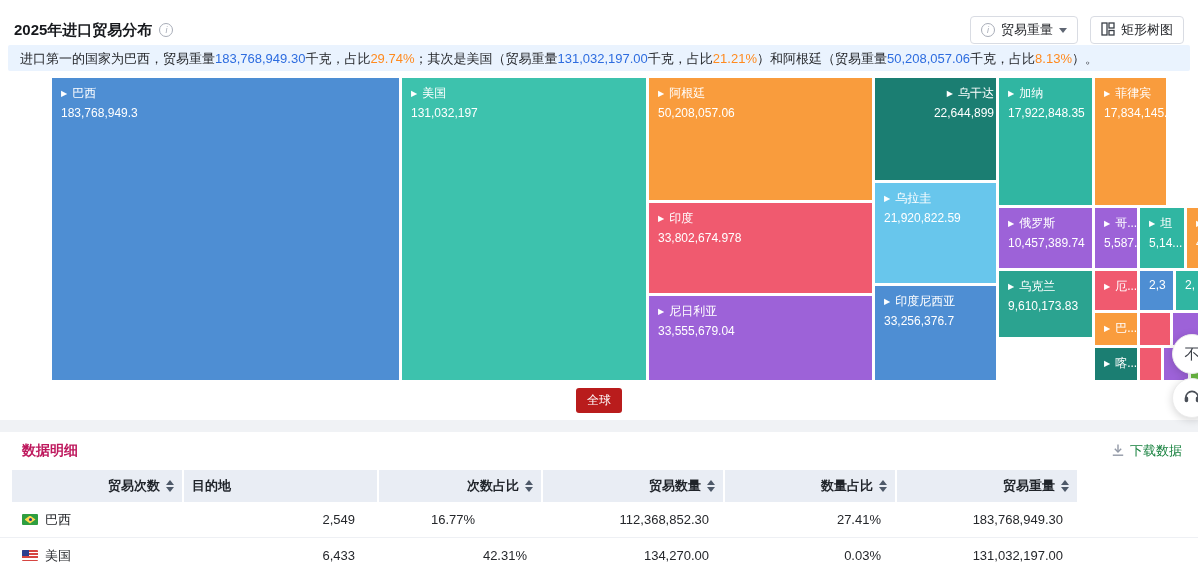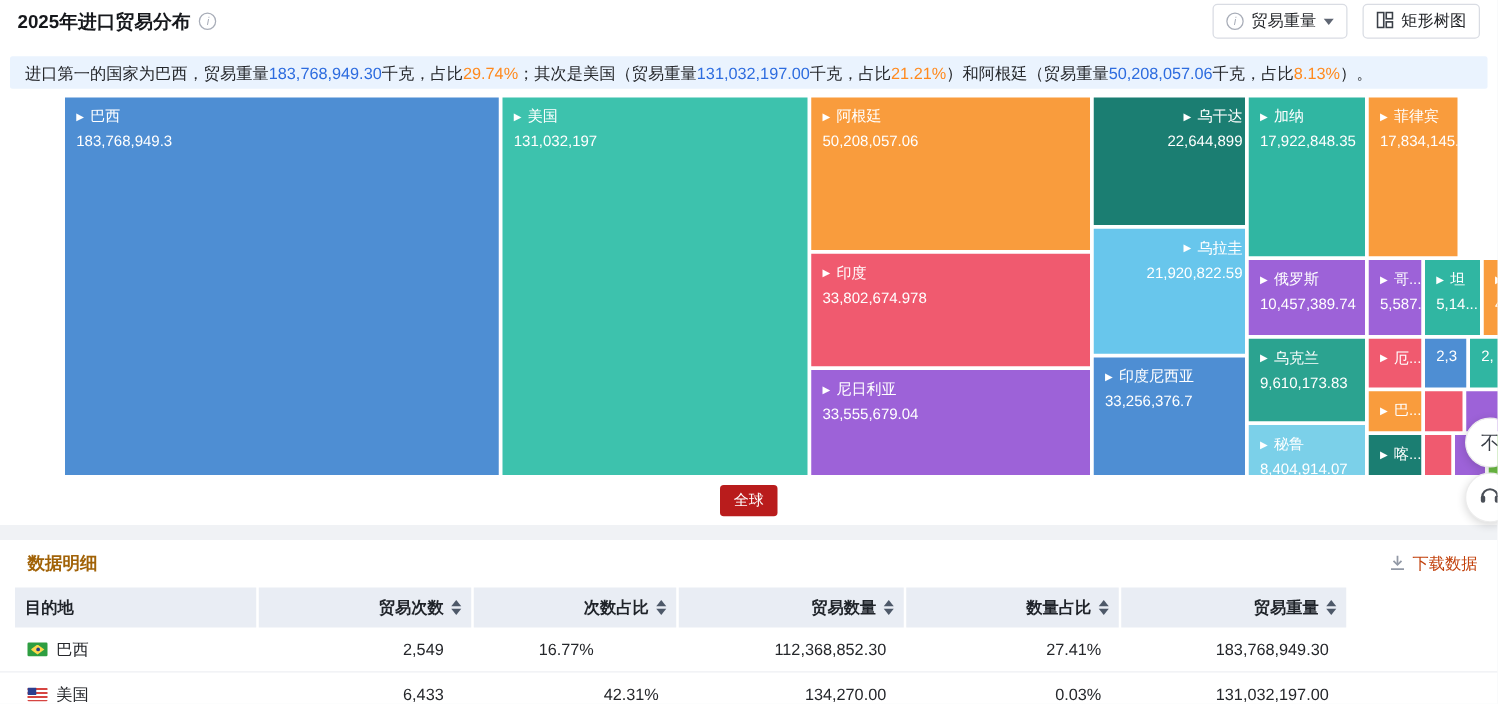--- a/index.html
+++ b/index.html
@@ -3,21 +3,21 @@
 <meta charset="utf-8">
 <style>
   html,body{margin:0;padding:0;}
   body{
     width:1198px;height:563px;overflow:hidden;position:relative;
     background:#f0f2f5;font-family:"Liberation Sans",sans-serif;
     -webkit-font-smoothing:antialiased;
   }
   
   .chart-card{position:absolute;top:0;left:0;width:1198px;height:420px;background:#ffffff;}
-  .titlebar{position:absolute;top:0;left:0;right:0;height:34px;display:flex;align-items:center;padding:0 14px;box-sizing:border-box;}
+  .titlebar{position:absolute;top:13px;left:0;right:0;height:34px;display:flex;align-items:center;padding:0 14px;box-sizing:border-box;}
   .page-title{font-size:15px;font-weight:700;color:#16181c;}
   .info-icon{display:inline-flex;align-items:center;justify-content:center;width:14px;height:14px;border:1px solid #a8adb8;border-radius:50%;color:#a8adb8;font-size:9px;font-style:italic;margin-left:7px;box-sizing:border-box;}
   .titlebar-right{margin-left:auto;display:flex;align-items:center;}
   .ctl-btn{display:inline-flex;align-items:center;gap:6px;height:28px;padding:0 10px;margin-left:12px;background:#fff;border:1px solid #d9dce3;border-radius:4px;font-size:13px;color:#25272b;font-family:inherit;cursor:pointer;}
   .ctl-btn .info-icon{margin-left:0;}
   .caret{width:0;height:0;border:4px solid transparent;border-top:5px solid #5f6673;margin-top:4px;}
   .tm-view-icon{display:inline-block;}
   
   .summary{position:absolute;top:45px;left:8px;width:1182px;height:26px;box-sizing:border-box;background:#eaf3fe;border-radius:2px;padding:5px 12px;font-size:13px;color:#25272b;white-space:nowrap;overflow:hidden;}
   .seg-normal{color:#25272b;}
@@ -32,22 +32,22 @@
   .tm-value:first-child{margin-top:0;}
   .root-row{position:absolute;top:388px;left:0;width:100%;text-align:center;}
   .root-btn{background:#b91c1c;color:#fff;border:none;border-radius:3px;font-size:12px;padding:4px 11px;font-family:inherit;cursor:pointer;}
   
   .float-btn{position:absolute;right:-14px;width:40px;height:40px;border-radius:50%;background:#fff;border:1px solid #ececec;box-shadow:0 2px 8px rgba(0,0,0,.16);display:flex;align-items:center;justify-content:center;z-index:6;cursor:pointer;box-sizing:border-box;}
   .float-btn.one{top:334px;font-size:15px;color:#3a3f47;}
   .float-btn.two{top:378px;}
   
   .table-card{position:absolute;top:432px;left:0;width:1198px;height:146px;background:#fff;}
   .table-head-row{height:38px;display:flex;align-items:center;justify-content:space-between;padding:0 16px 0 22px;}
-  .section-title{font-size:14px;font-weight:700;color:#a16207;}
-  .download{display:inline-flex;align-items:center;gap:5px;color:#c2410c;font-size:13px;cursor:pointer;}
+  .section-title{font-size:14px;font-weight:700;color:#be185d;}
+  .download{display:inline-flex;align-items:center;gap:5px;color:#15803d;font-size:13px;cursor:pointer;}
   .thead{display:flex;gap:2px;padding-left:12px;}
   .th{background:#e9edf4;height:32px;display:flex;align-items:center;justify-content:flex-end;gap:6px;padding:0 8px;box-sizing:border-box;font-size:13px;font-weight:700;color:#1f2329;cursor:pointer;}
   .th.left{justify-content:flex-start;cursor:default;}
   .sorter{display:inline-flex;flex-direction:column;gap:2px;}
   .sorter i{display:block;width:0;height:0;border-left:4px solid transparent;border-right:4px solid transparent;}
   .sorter .up{border-bottom:5px solid #4e5969;}
   .sorter .dn{border-top:5px solid #4e5969;}
   .tr{display:flex;gap:2px;padding-left:12px;height:35px;align-items:center;border-bottom:1px solid #eef0f4;font-size:13px;color:#25272b;}
   .td{text-align:right;padding-right:22px;box-sizing:border-box;}
   .td.left{text-align:left;display:flex;align-items:center;gap:7px;padding-right:0;padding-left:10px;}
@@ -107,21 +107,21 @@
         <div class="tm-value">33,802,674.978</div>
       </div>
       <div class="tm-cell" style="left: 597px; top: 218px; width: 223px; height: 84px; background: rgb(157, 98, 216);">
         <div class="tm-name"><span class="tm-arrow">▶</span>尼日利亚</div>
         <div class="tm-value">33,555,679.04</div>
       </div>
       <div class="tm-cell" style="left: 823px; top: 0px; width: 121px; height: 102px; background: rgb(27, 126, 114); text-align: right;">
         <div class="tm-name"><span class="tm-arrow">▶</span>乌干达</div>
         <div class="tm-value">22,644,899</div>
       </div>
-      <div class="tm-cell" style="left: 823px; top: 105px; width: 121px; height: 100px; background: rgb(104, 198, 236); text-align: right;">
+      <div class="tm-cell" style="left: 823px; top: 105px; width: 121px; height: 100px; background: rgb(104, 198, 236);">
         <div class="tm-name"><span class="tm-arrow">▶</span>乌拉圭</div>
         <div class="tm-value">21,920,822.59</div>
       </div>
       <div class="tm-cell" style="left: 823px; top: 208px; width: 121px; height: 94px; background: rgb(78, 142, 211);">
         <div class="tm-name"><span class="tm-arrow">▶</span>印度尼西亚</div>
         <div class="tm-value">33,256,376.7</div>
       </div>
       <div class="tm-cell" style="left: 947px; top: 0px; width: 93px; height: 127px; background: rgb(48, 182, 162);">
         <div class="tm-name"><span class="tm-arrow">▶</span>加纳</div>
         <div class="tm-value">17,922,848.35</div>
@@ -162,24 +162,20 @@
       <div class="tm-cell" style="left: 1154px; top: 193px; width: 28px; height: 39px; background: rgb(43, 163, 144);">
         <div class="tm-value">2,</div>
       </div>
       <div class="tm-cell" style="left: 1043px; top: 235px; width: 42px; height: 32px; background: rgb(249, 156, 61);">
         <div class="tm-name"><span class="tm-arrow">▶</span>巴...</div>
       </div>
       <div class="tm-cell" style="left: 1088px; top: 235px; width: 30px; height: 32px; background: rgb(240, 90, 111);"></div>
       <div class="tm-cell" style="left: 1121px; top: 235px; width: 27px; height: 32px; background: rgb(157, 98, 216);"></div>
       <div class="tm-cell" style="left: 1151px; top: 235px; width: 17px; height: 32px; background: rgb(111, 200, 233);"></div>
       <div class="tm-cell" style="left: 1171px; top: 235px; width: 11px; height: 32px; background: rgb(48, 182, 162);"></div>
-      <div class="tm-cell" style="left: 947px; top: 262px; width: 93px; height: 40px; background: rgb(123, 208, 233);">
-        <div class="tm-name"><span class="tm-arrow">▶</span>秘鲁</div>
-        <div class="tm-value">8,404,914.07</div>
-      </div>
       <div class="tm-cell" style="left: 1043px; top: 270px; width: 42px; height: 32px; background: rgb(27, 126, 114);">
         <div class="tm-name"><span class="tm-arrow">▶</span>喀...</div>
       </div>
       <div class="tm-cell" style="left: 1088px; top: 270px; width: 21px; height: 32px; background: rgb(240, 90, 111);"></div>
       <div class="tm-cell" style="left: 1112px; top: 270px; width: 24px; height: 32px; background: rgb(157, 98, 216);"></div>
       <div class="tm-cell" style="left: 1139px; top: 270px; width: 16px; height: 32px; background: rgb(110, 191, 69);"></div>
       <div class="tm-cell" style="left: 1158px; top: 270px; width: 24px; height: 32px; background: rgb(249, 156, 61);"></div>
     </div>
 
   <div class="root-row">
@@ -210,29 +206,29 @@
               <path d="M7 1.5v7"></path>
               <path d="M3.8 5.7 7 8.9l3.2-3.2"></path>
               <path d="M1.8 12.2h10.4"></path>
             </g>
           </svg>
       </span>
       <span>下载数据</span>
     </span>
   </div>
   <div class="thead">
+      <div class="th" style="width: 170px;">
+        <span>贸易次数</span>
+        <span class="sorter">
+          <i class="up"></i>
+          <i class="dn"></i>
+        </span>
+      </div>
       <div class="th left" style="width: 193px;">
         <span>目的地</span>
-      </div>
-      <div class="th" style="width: 170px;">
-        <span>贸易次数</span>
-        <span class="sorter">
-          <i class="up"></i>
-          <i class="dn"></i>
-        </span>
       </div>
       <div class="th" style="width: 162px;">
         <span>次数占比</span>
         <span class="sorter">
           <i class="up"></i>
           <i class="dn"></i>
         </span>
       </div>
       <div class="th" style="width: 180px;">
         <span>贸易数量</span>

